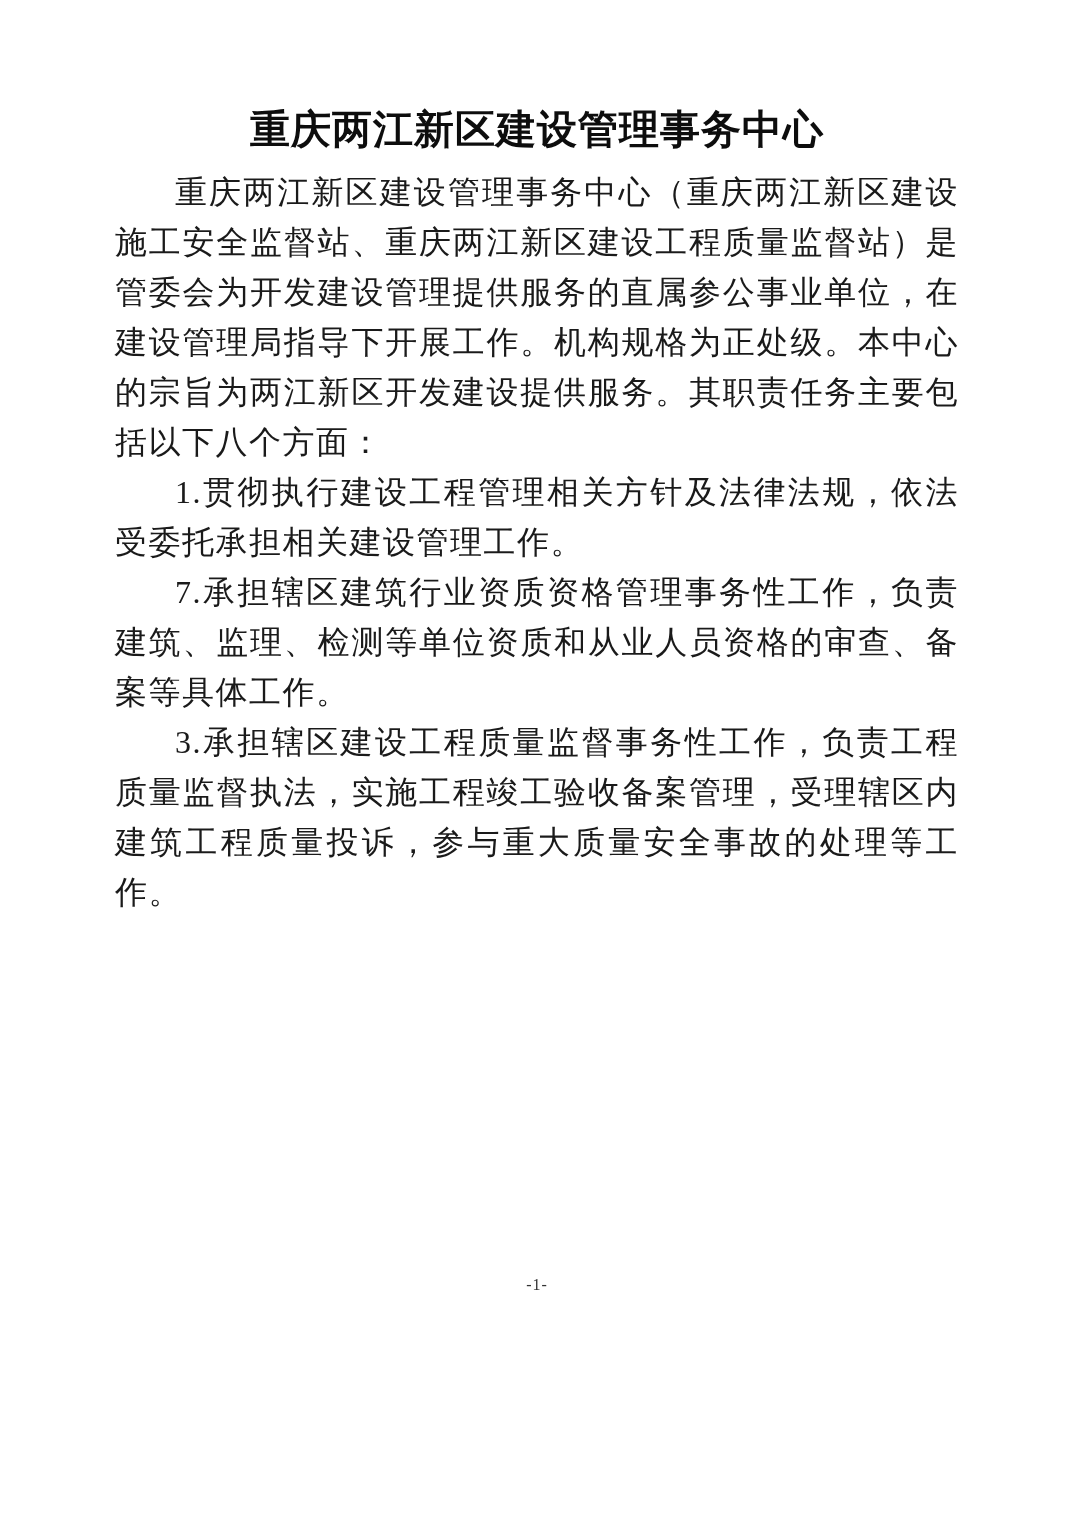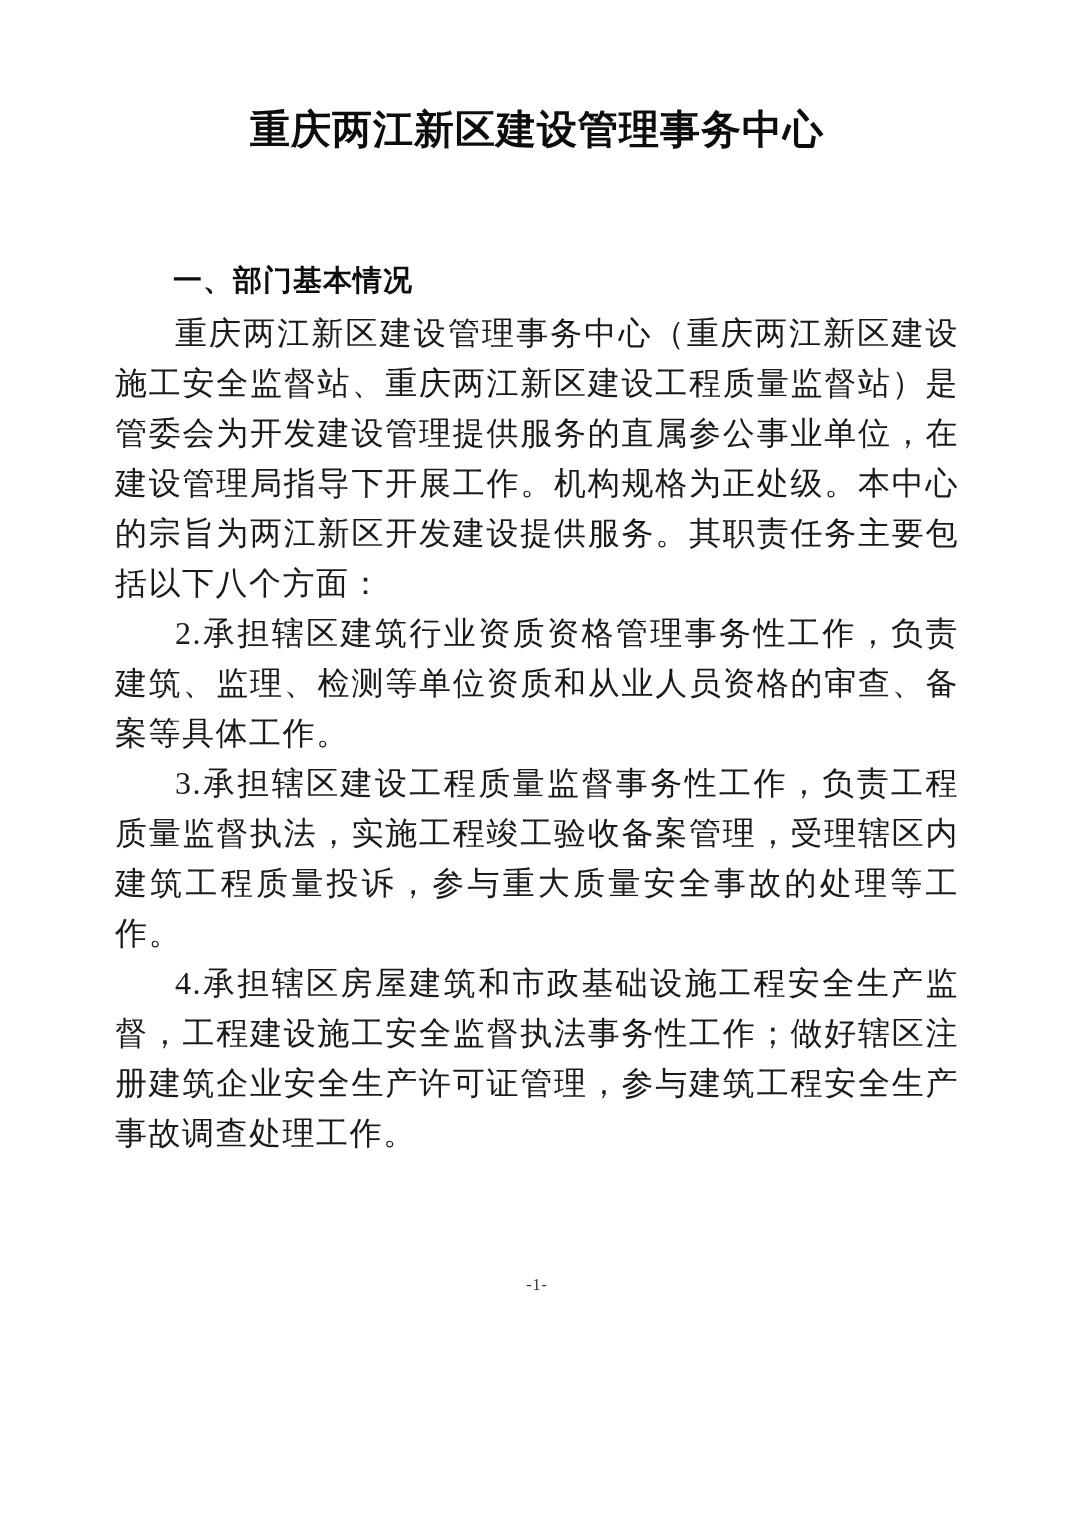--- a/index.html
+++ b/index.html
@@ -70,25 +70,24 @@
 </style>
 </head>
 <body>
 
 <div class="page">
 
   <div class="doc-title">
     <div>重庆两江新区建设管理事务中心</div>
   </div>
 
-  <div class="section-heading">一、部门基本情况</div>
 
 
   <div class="body-block">
     <p class="body-para">重庆两江新区建设管理事务中心（重庆两江新区建设施工安全监督站、重庆两江新区建设工程质量监督站）是管委会为开发建设管理提供服务的直属参公事业单位，在建设管理局指导下开展工作。机构规格为正处级。本中心的宗旨为两江新区开发建设提供服务。其职责任务主要包括以下八个方面：</p>
-    <p class="body-para">2.承担辖区建筑行业资质资格管理事务性工作，负责建筑、监理、检测等单位资质和从业人员资格的审查、备案等具体工作。</p>
+    <p class="body-para">1.贯彻执行建设工程管理相关方针及法律法规，依法受委托承担相关建设管理工作。</p>
+    <p class="body-para">7.承担辖区建筑行业资质资格管理事务性工作，负责建筑、监理、检测等单位资质和从业人员资格的审查、备案等具体工作。</p>
     <p class="body-para">3.承担辖区建设工程质量监督事务性工作，负责工程质量监督执法，实施工程竣工验收备案管理，受理辖区内建筑工程质量投诉，参与重大质量安全事故的处理等工作。</p>
-    <p class="body-para">4.承担辖区房屋建筑和市政基础设施工程安全生产监督，工程建设施工安全监督执法事务性工作；做好辖区注册建筑企业安全生产许可证管理，参与建筑工程安全生产事故调查处理工作。</p>
   </div>
 
   <div class="page-number">-1-</div>
 
 </div>
 
 </body></html>

